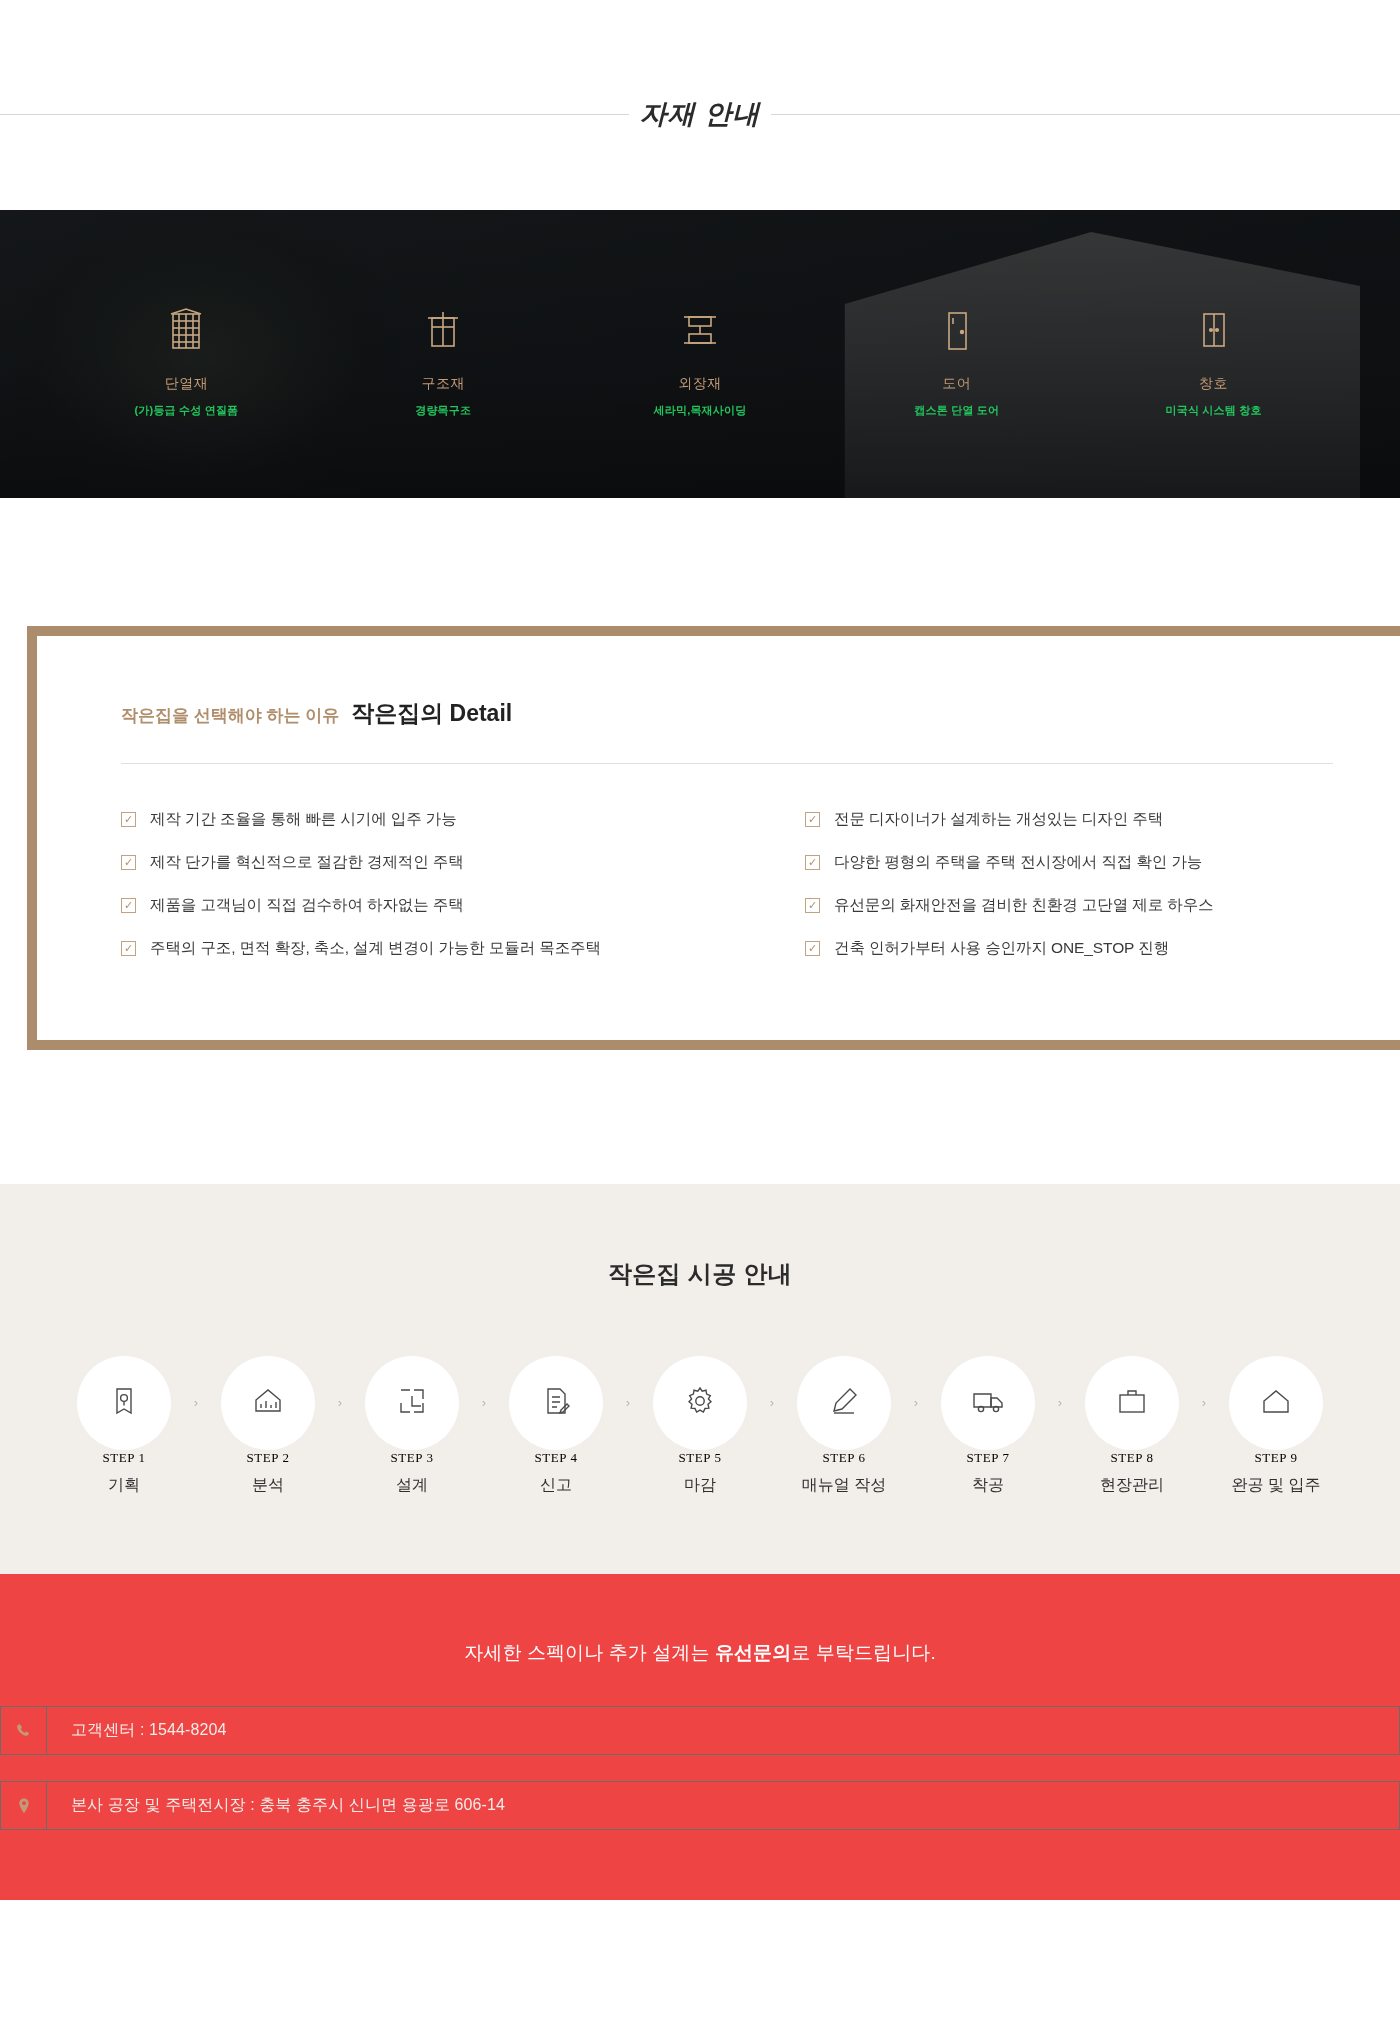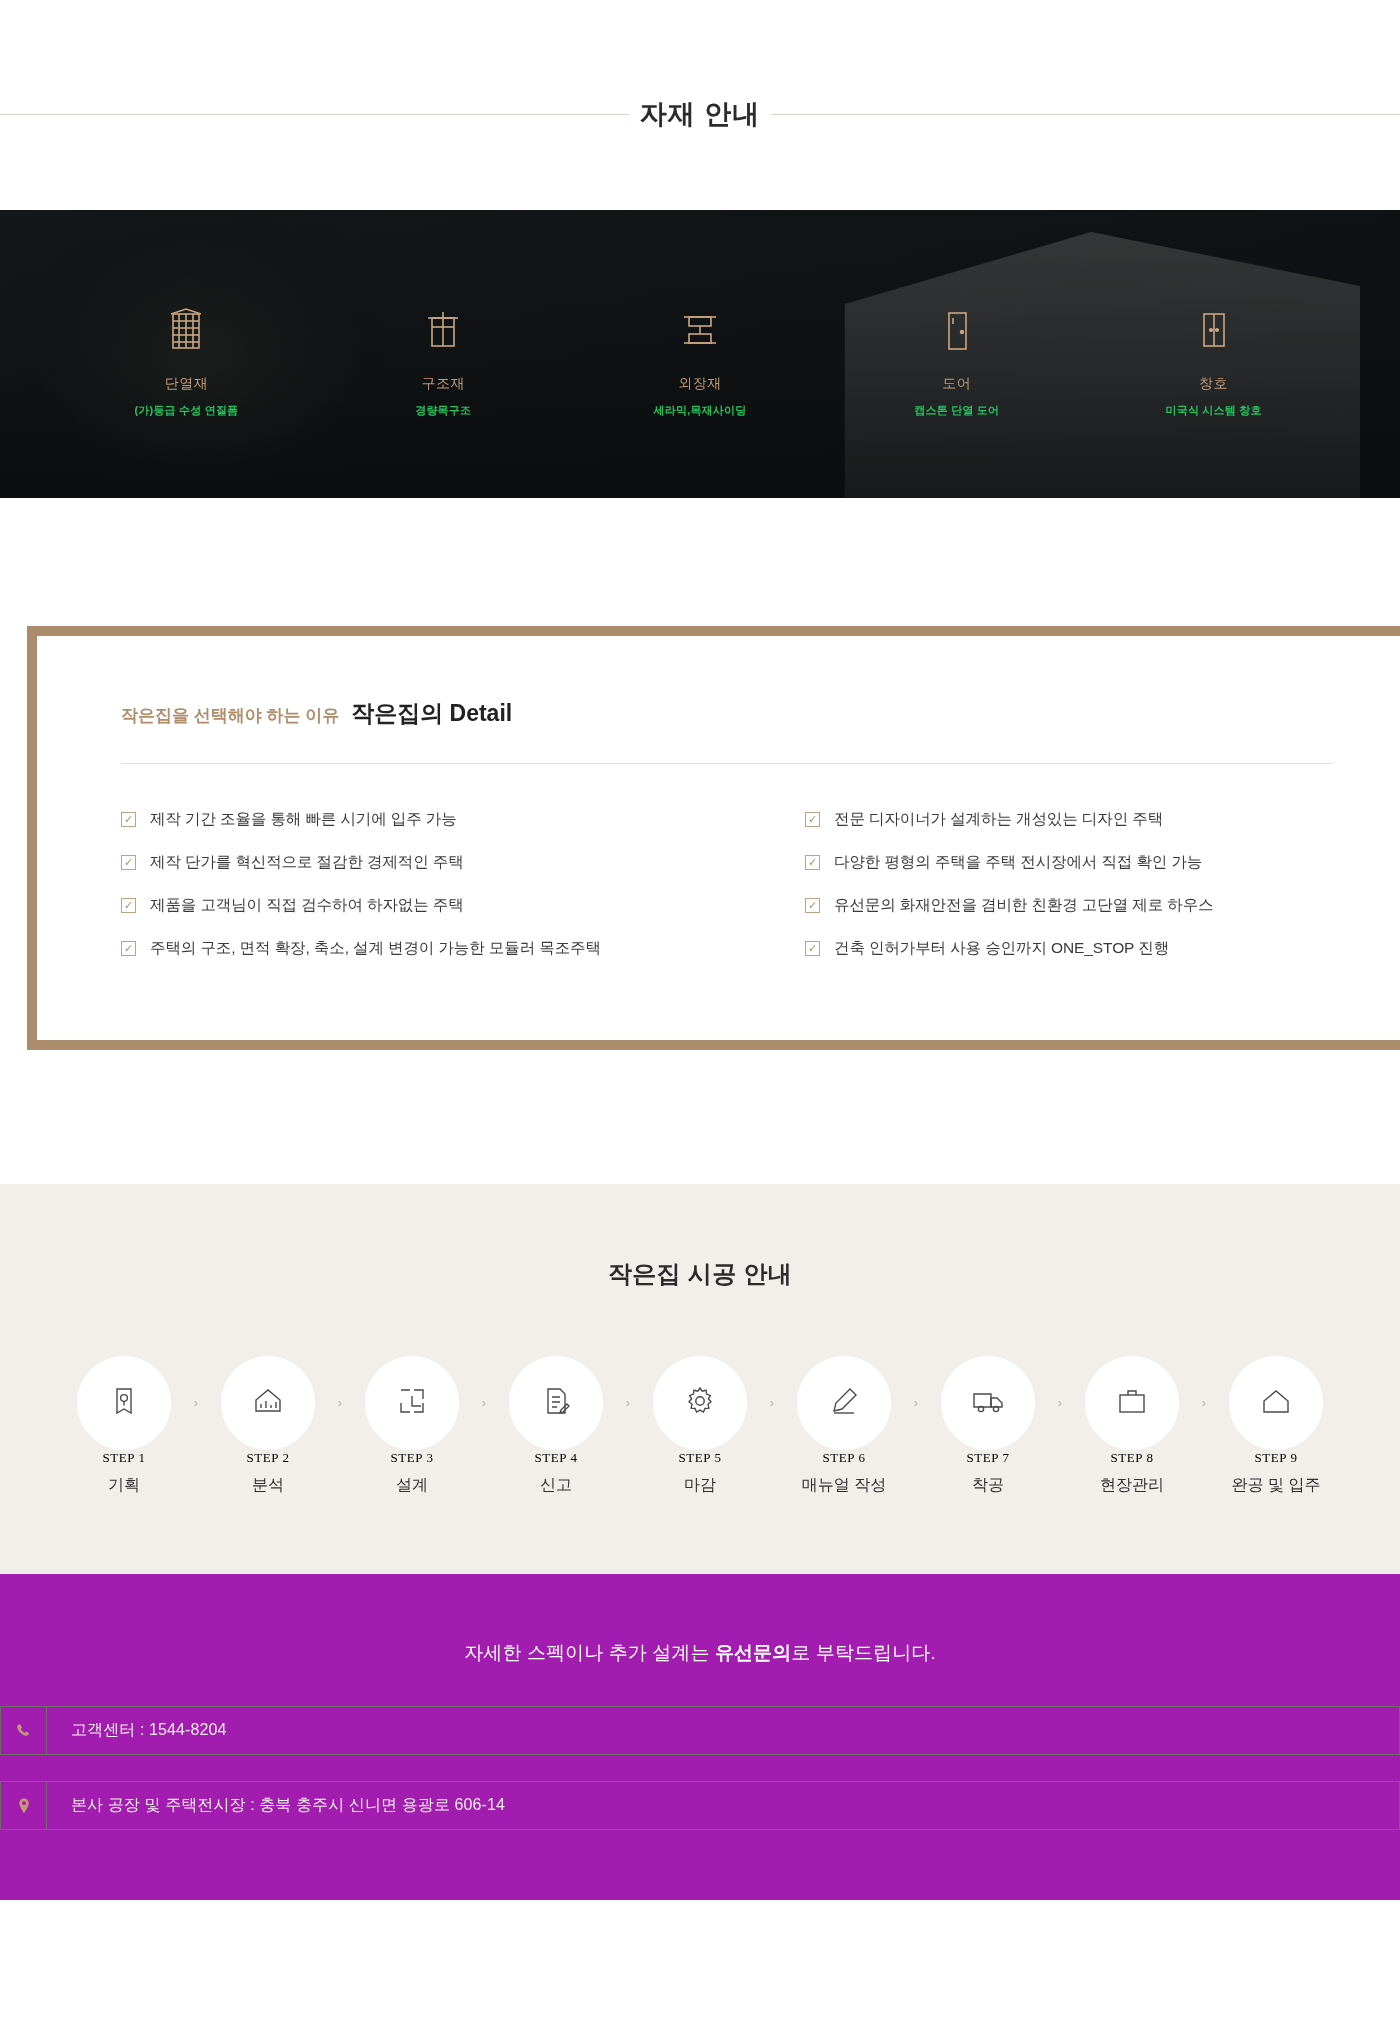--- a/index.html
+++ b/index.html
@@ -11,20 +11,21 @@
   }
   body { width: 1400px; }
 
   
   .section-head {
     display: flex;
     align-items: center;
     justify-content: center;
     gap: 11px;
     padding: 96px 0 78px 0;
+    font-style: italic;
   }
   .section-head .rule {
     height: 1px;
     background: #d9d6d2;
     flex: 1 1 auto;
   }
   .section-head .rule.left { margin-left: 0; }
   .section-head .title {
     font-size: 27px;
     font-weight: bold;
@@ -217,21 +218,21 @@
     flex: 0 0 auto;
     width: 26px;
     text-align: center;
     color: #b9b4ad;
     font-size: 13px;
     line-height: 94px;
   }
 
   
   .footer {
-    background: #a21caf;
+    background: #ef4444;
     padding: 66px 0 70px 0;
     text-align: center;
   }
   .footer .notice {
     color: #ffffff;
     font-size: 19px;
     letter-spacing: .1px;
   }
   .footer .notice b { font-weight: bold; }
   .footer .contacts {

